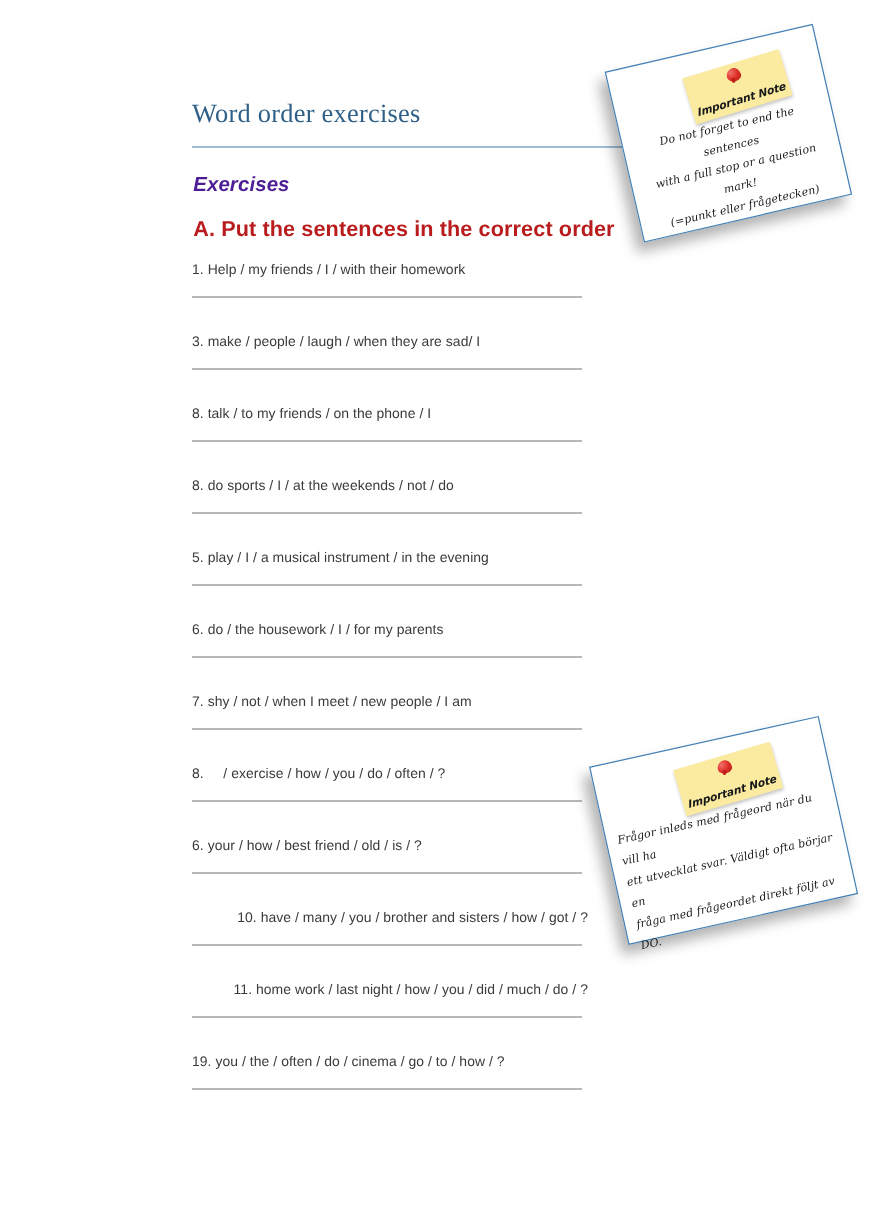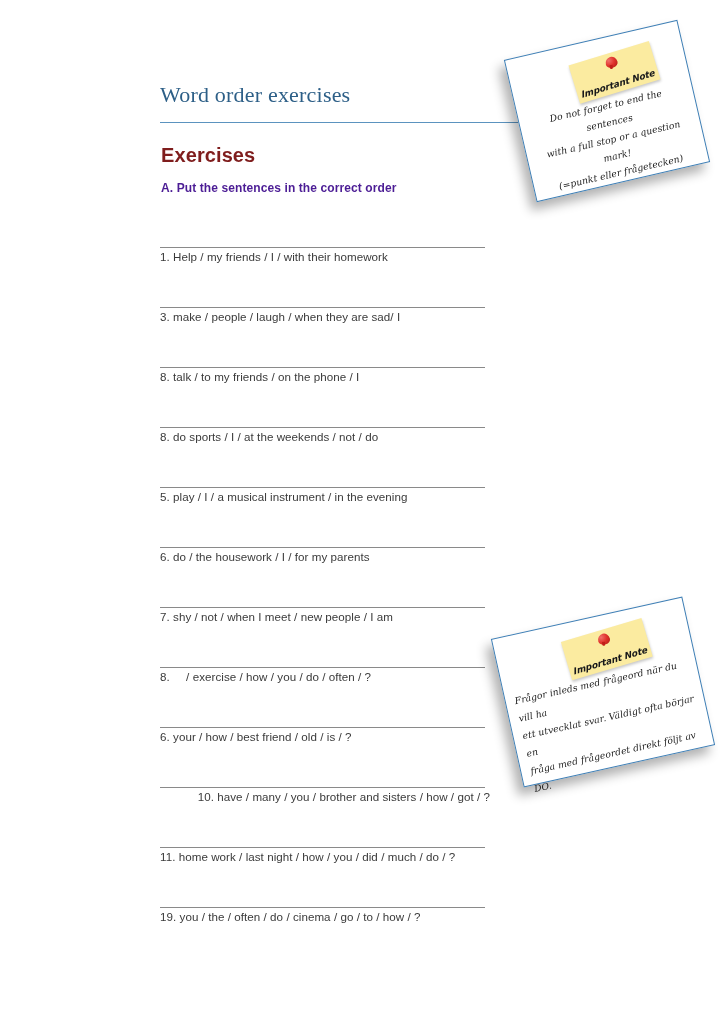--- a/index.html
+++ b/index.html
@@ -41,32 +41,33 @@
     width: 386px;
     height: 0;
     border-top: 1.4px solid #5b93bf;
   }
 
   
   .h-exercises {
     position: absolute;
     left: 161px;
     top: 144px;
-    font-size: 20px;
+    font-size: 17px;
     font-weight: bold;
-    color: #7f1d1d;
+    color: #4c1d95;
     letter-spacing: 0.1px;
+    font-style: italic;
   }
   .h-section {
     position: absolute;
     left: 161px;
     top: 181px;
-    font-size: 12px;
+    font-size: 18px;
     font-weight: bold;
-    color: #4c1d95;
+    color: #b91c1c;
     letter-spacing: 0.1px;
   }
 
   
   #items {
     position: absolute;
     left: 0;
     top: 0;
     width: 100%;
   }
@@ -74,21 +75,20 @@
     position: absolute;
     left: 160px;
     width: 330px;
   }
   .ex-text {
     font-size: 11.6px;
     color: #3a3a3a;
     line-height: 15px;
     white-space: pre;
     letter-spacing: 0.05px;
-    margin-top: 32px;
   }
   .ex-line {
     position: absolute;
     left: 0;
     top: 30px;
     width: 325px;
     height: 0;
     border-top: 1px solid #8a8a8a;
   }
 
@@ -238,21 +238,21 @@
         <div class="ex-line"></div>
       </div>
       <div class="ex-item" style="top: 697px;">
         <div class="ex-text">6. your / how / best friend / old / is / ?</div>
         <div class="ex-line"></div>
       </div>
       <div class="ex-item" style="top: 757px; text-align: right;">
         <div class="ex-text">10. have / many / you / brother and sisters / how / got / ?</div>
         <div class="ex-line"></div>
       </div>
-      <div class="ex-item" style="top: 817px;">
+      <div class="ex-item" style="top: 817px; text-align: right;">
         <div class="ex-text">11. home work / last night / how / you / did / much / do / ?</div>
         <div class="ex-line"></div>
       </div>
       <div class="ex-item" style="top: 877px;">
         <div class="ex-text">19. you / the / often / do / cinema / go / to / how / ?</div>
         <div class="ex-line"></div>
       </div>
     </div>
 
   <div class="note note-1">

